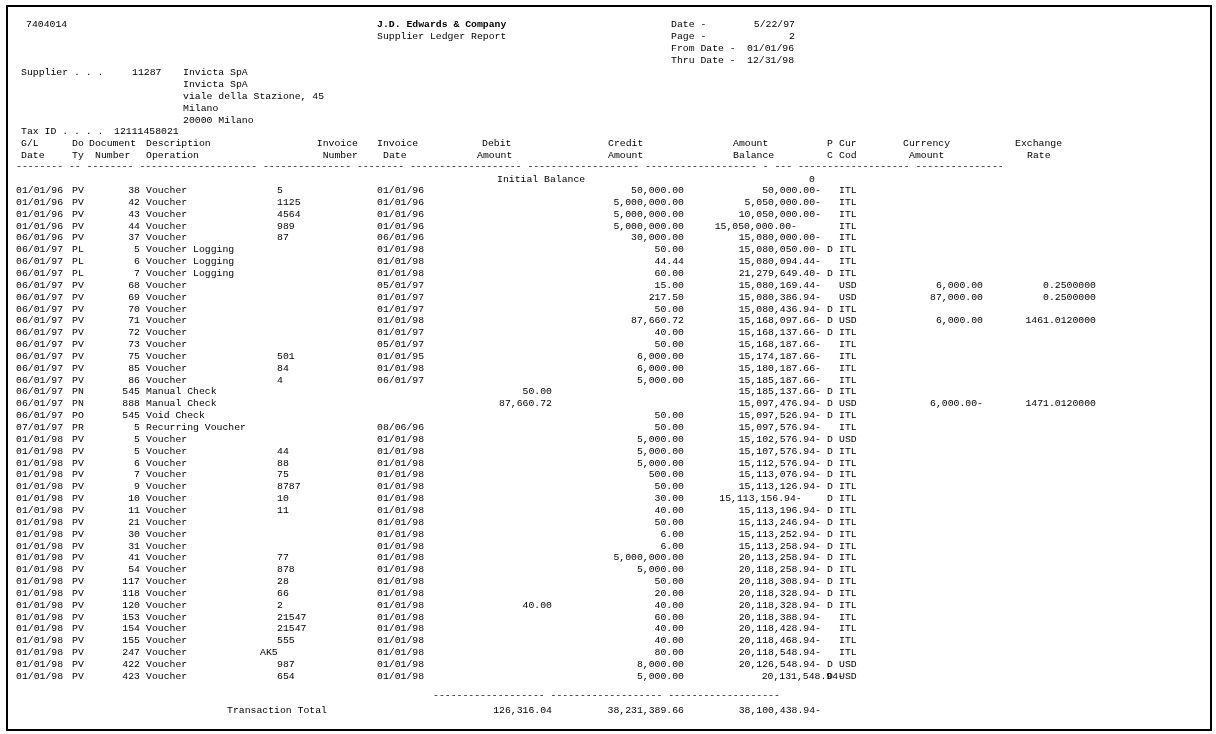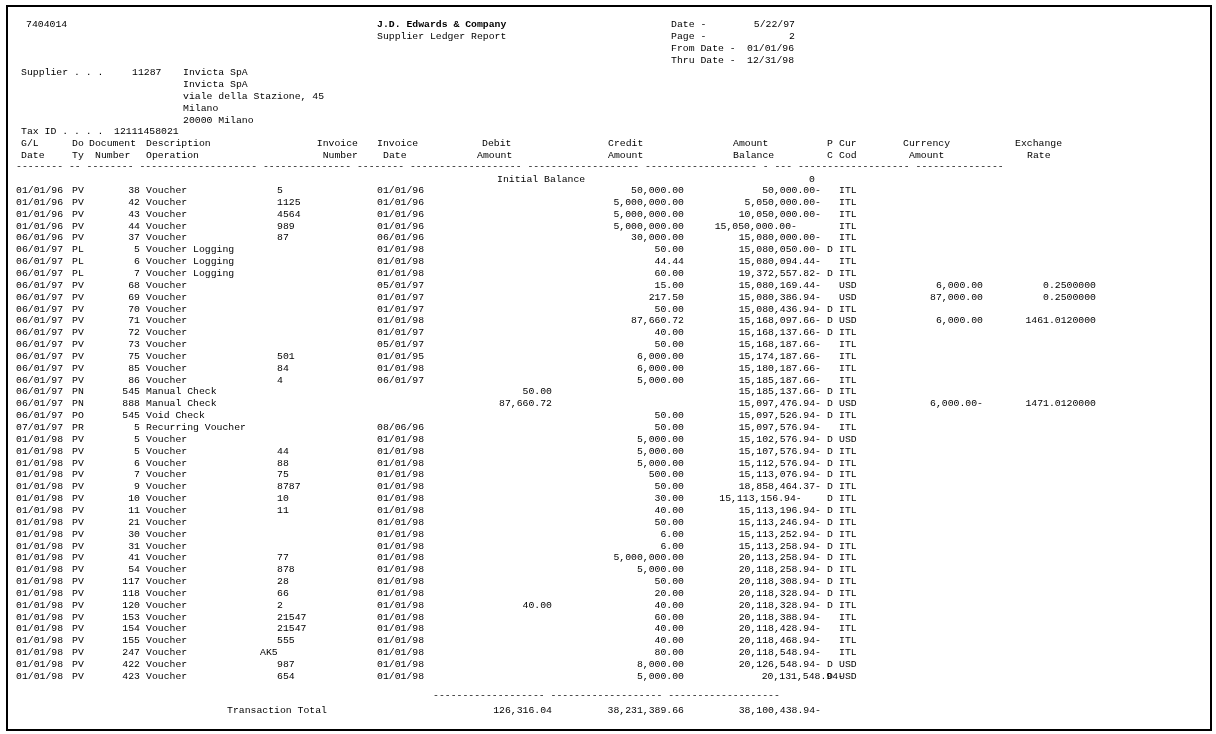--- a/index.html
+++ b/index.html
@@ -187,21 +187,21 @@
   </div>
     <div class="row mono" style="position: absolute; top: 82.95px;">
     <span class="cell" style="left:16px;">06/01/97</span>
     <span class="cell" style="left:72px;">PL</span>
     <span class="cell r" style="left:95px; width:45px;">7</span>
     <span class="cell" style="left:146px;">Voucher Logging</span>
     <span class="cell" style="left:277px;"></span>
     <span class="cell" style="left:377px;">01/01/98</span>
     <span class="cell r" style="left:440px; width:112px;"></span>
     <span class="cell r" style="left:570px; width:114px;">60.00</span>
-    <span class="cell r" style="left:700px; width:121px;">19,372,557.82-</span>
+    <span class="cell r" style="left:700px; width:121px;">21,279,649.40-</span>
     <span class="cell" style="left:827px;">D</span>
     <span class="cell" style="left:839px;">ITL</span>
     <span class="cell r" style="left:880px; width:103px;"></span>
     <span class="cell r" style="left:990px; width:106px;"></span>
   </div>
     <div class="row mono" style="position: absolute; top: 94.8px;">
     <span class="cell" style="left:16px;">06/01/97</span>
     <span class="cell" style="left:72px;">PV</span>
     <span class="cell r" style="left:95px; width:45px;">68</span>
     <span class="cell" style="left:146px;">Voucher</span>
@@ -457,21 +457,21 @@
   </div>
     <div class="row mono" style="position: absolute; top: 296.25px;">
     <span class="cell" style="left:16px;">01/01/98</span>
     <span class="cell" style="left:72px;">PV</span>
     <span class="cell r" style="left:95px; width:45px;">9</span>
     <span class="cell" style="left:146px;">Voucher</span>
     <span class="cell" style="left:277px;">8787</span>
     <span class="cell" style="left:377px;">01/01/98</span>
     <span class="cell r" style="left:440px; width:112px;"></span>
     <span class="cell r" style="left:570px; width:114px;">50.00</span>
-    <span class="cell r" style="left:700px; width:121px;">18,858,464.37-</span>
+    <span class="cell r" style="left:700px; width:121px;">15,113,126.94-</span>
     <span class="cell" style="left:827px;">D</span>
     <span class="cell" style="left:839px;">ITL</span>
     <span class="cell r" style="left:880px; width:103px;"></span>
     <span class="cell r" style="left:990px; width:106px;"></span>
   </div>
     <div class="row mono" style="position: absolute; top: 308.1px;">
     <span class="cell" style="left:16px;">01/01/98</span>
     <span class="cell" style="left:72px;">PV</span>
     <span class="cell r" style="left:95px; width:45px;">10</span>
     <span class="cell" style="left:146px;">Voucher</span>

